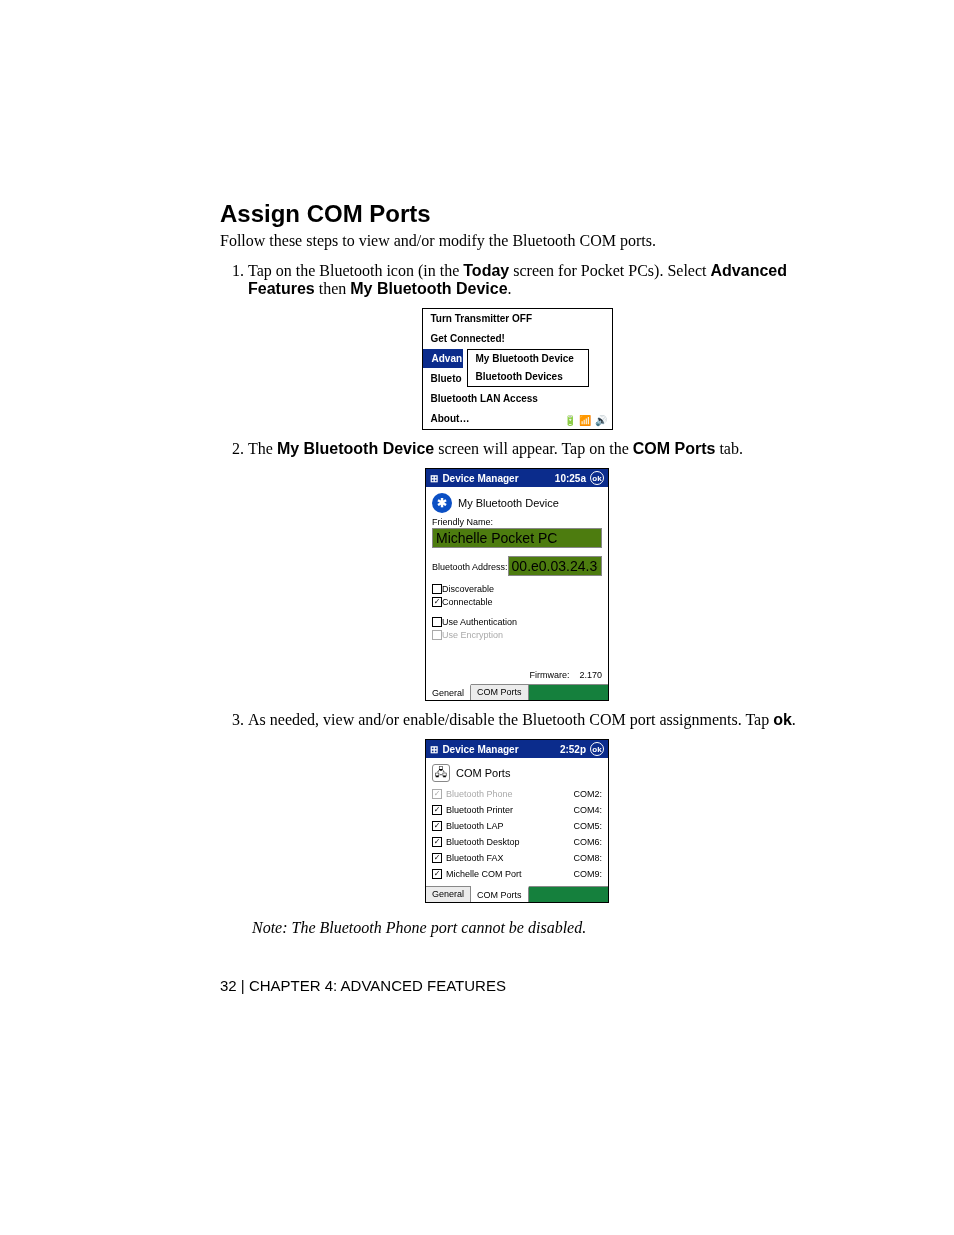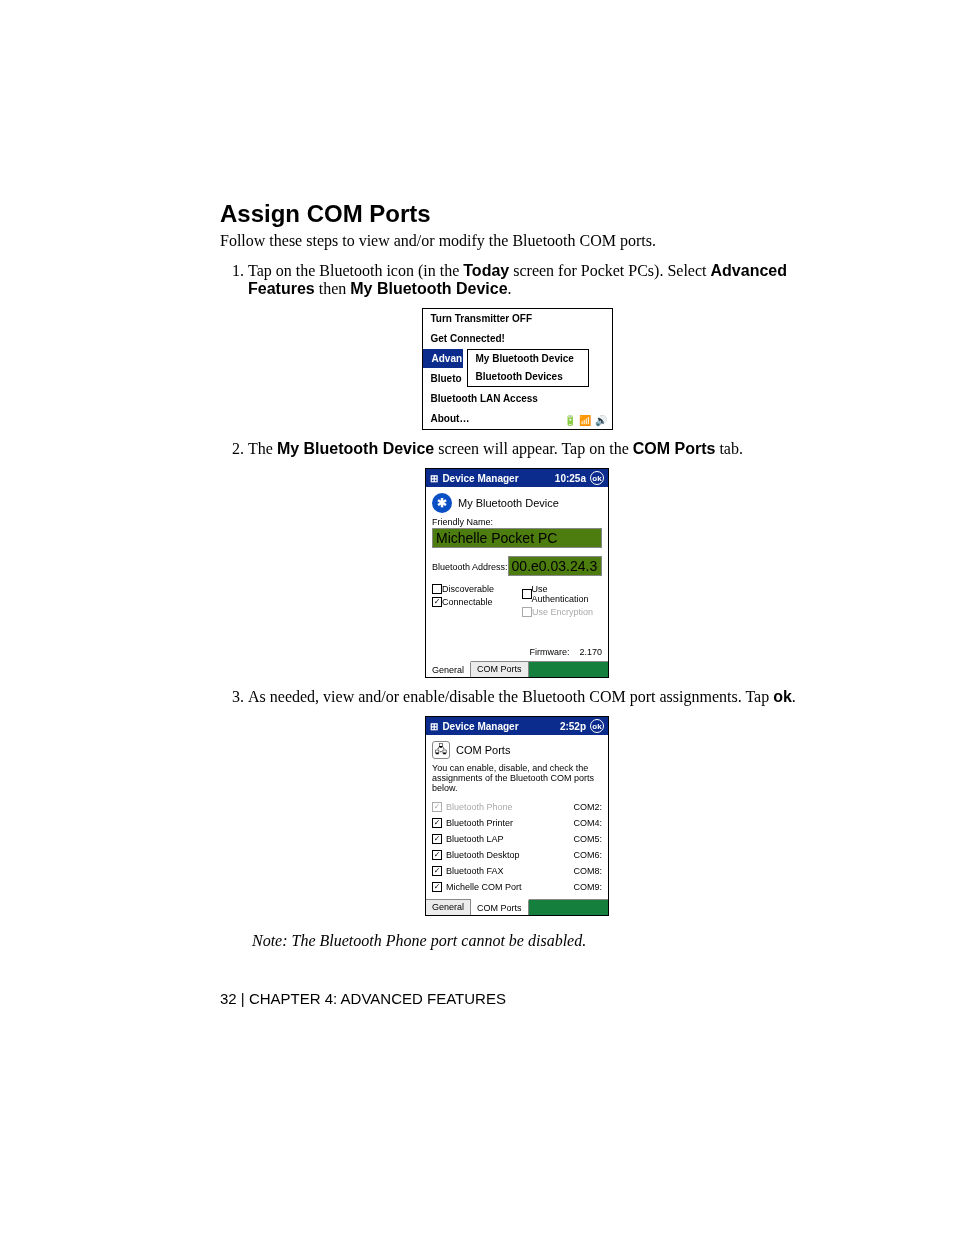--- a/index.html
+++ b/index.html
@@ -191,21 +191,21 @@
       <div class="hdr">
         <span class="bt-icon">✱</span>
         <span class="hdr-title">My Bluetooth Device</span>
       </div>
       <div class="lbl">Friendly Name:</div>
       <input class="field" value="Michelle Pocket PC" style="">
       <div class="row-flex" style="margin-top:8px;">
         <span class="lbl">Bluetooth Address:</span>
         <input class="field" style="flex: 1 1 0%;" readonly="" value="00.e0.03.24.3c.b3">
       </div>
-      <div style="display:flex; gap:10px; margin-top:8px;">
+      <div style="display:flex; gap:10px; margin-top:8px;flex-direction:column;">
         <div style="flex:1">
           <div class="row-flex">
               <span class="cb"></span>
               <span>Discoverable</span>
             </div>
           <div class="row-flex" style="margin-top:3px;">
               <span class="cb chk"></span>
               <span>Connectable</span>
             </div>
         </div>
@@ -245,21 +245,20 @@
       <span class="winicon">⊞</span>
       <span class="t-title">Device Manager</span>
       <span class="time">2:52p</span>
       <span class="ok">ok</span>
     </div>
     <div class="body">
       <div class="hdr">
         <span class="comp-icon">🖧</span>
         <span class="hdr-title">COM Ports</span>
       </div>
-      <div class="desc">You can enable, disable, and check the assignments of the Bluetooth COM ports below.</div>
       <div class="comlist" id="comlist">
           <div class="crow">
             <div class="cl">
               <span class="cb chk dim"></span>
               <span class="dim">Bluetooth Phone</span>
             </div>
             <span>COM2:</span>
           </div>
           <div class="crow">
             <div class="cl">

